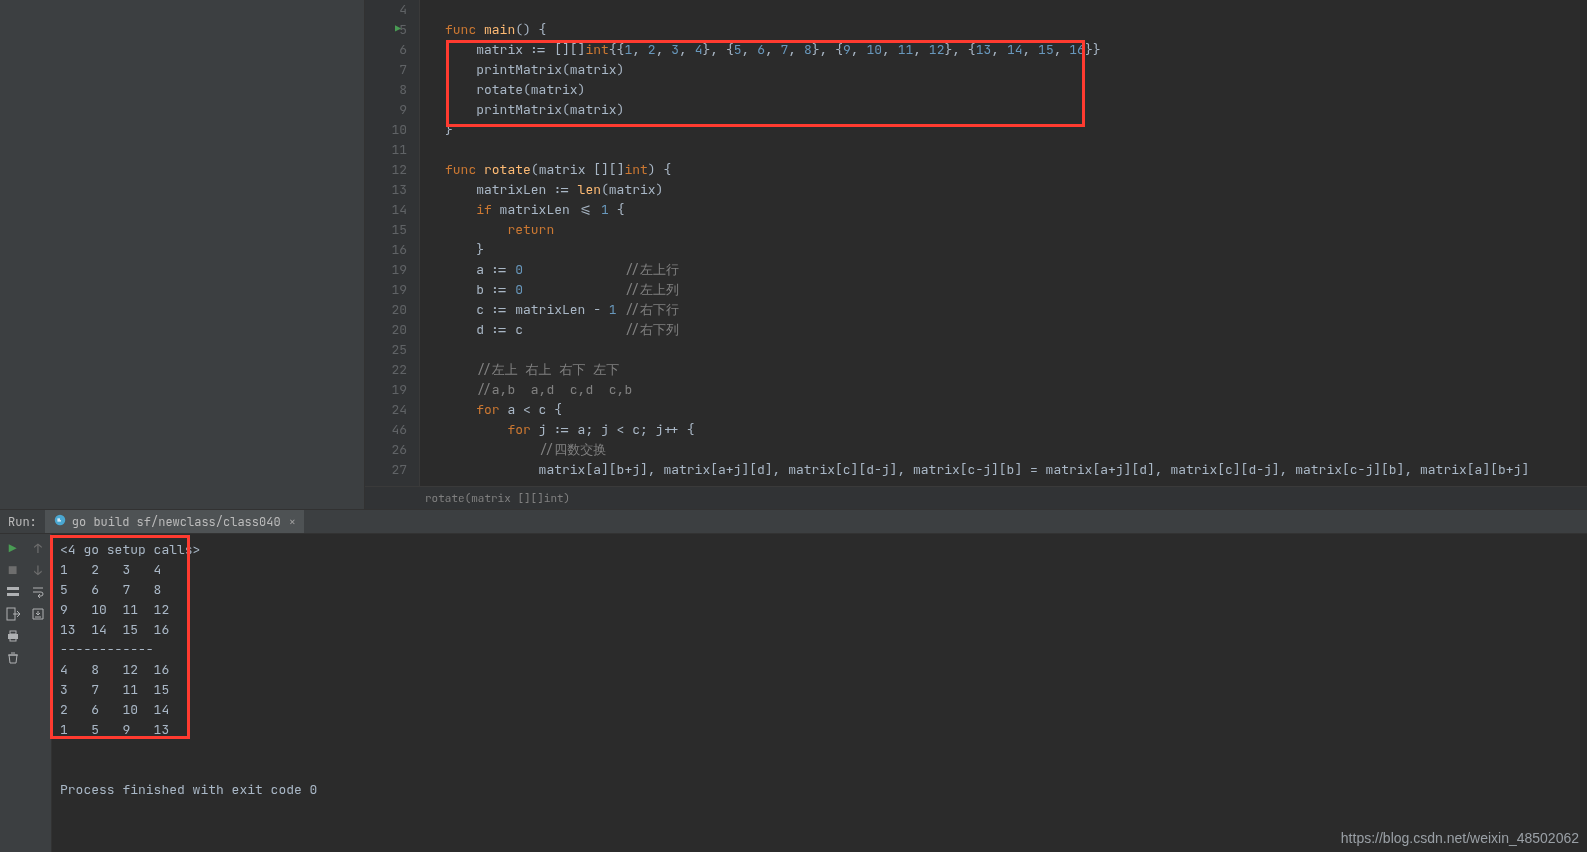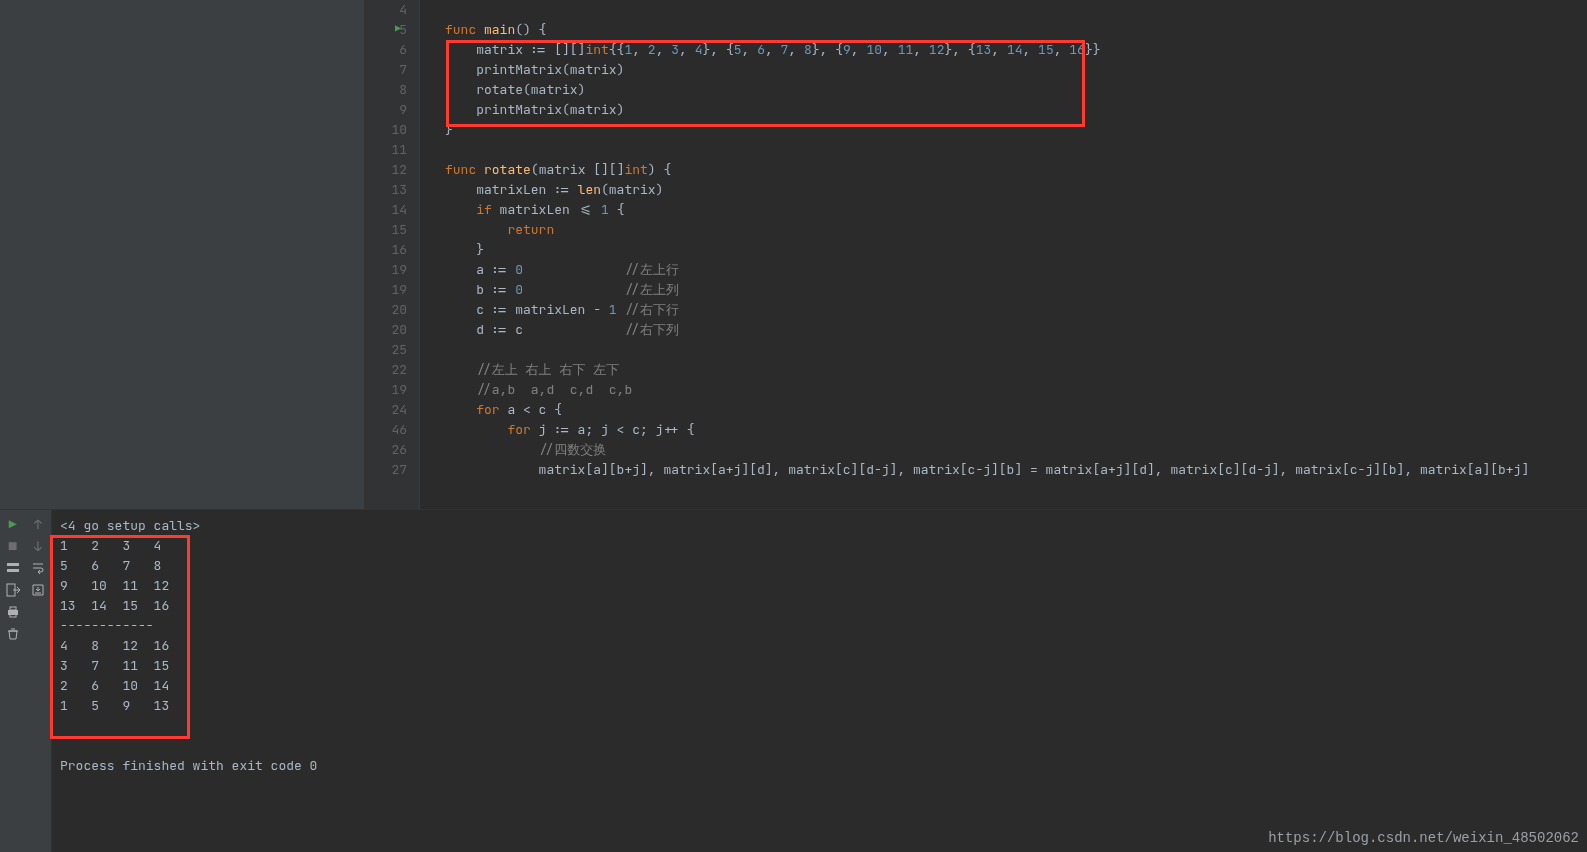--- a/index.html
+++ b/index.html
@@ -118,21 +118,21 @@
 }
 .red-box-console {
   position:absolute;
   border: 3px solid #ff3b30;
   left: 50px; top: 535px; width: 140px; height: 204px;
 }
 .watermark {
   position:absolute;
   right: 8px; bottom: 6px;
   color: #9aa0a6;
-  font-family: Liberation Mono, monospace;
+  font-family: Liberation Sans, sans-serif;
   font-size: 14px;
 }
 .go-ico svg { width:14px; height:14px; }
 </style>
 </head>
 <body>
 
 <div class="workspace">
   <div class="editor-row">
     <div class="left-strip"></div>
@@ -159,24 +159,38 @@
             <div>25</div>
             <div>22</div>
             <div>19</div>
             <div>24</div>
             <div>46</div>
             <div>26</div>
             <div>27</div>
           </div>
         <div class="code" id="code"><div style="position:relative">&nbsp;</div><div style="position:relative"><span class="tk-kw">func</span> <span class="tk-fn">main</span>() {</div><div style="position:relative">    matrix := [][]<span class="tk-kw">int</span>{{<span class="tk-num">1</span>, <span class="tk-num">2</span>, <span class="tk-num">3</span>, <span class="tk-num">4</span>}, {<span class="tk-num">5</span>, <span class="tk-num">6</span>, <span class="tk-num">7</span>, <span class="tk-num">8</span>}, {<span class="tk-num">9</span>, <span class="tk-num">10</span>, <span class="tk-num">11</span>, <span class="tk-num">12</span>}, {<span class="tk-num">13</span>, <span class="tk-num">14</span>, <span class="tk-num">15</span>, <span class="tk-num">16</span>}}</div><div style="position:relative">    printMatrix(matrix)</div><div style="position:relative">    rotate(matrix)</div><div style="position:relative">    printMatrix(matrix)</div><div style="position:relative">}</div><div style="position:relative">&nbsp;</div><div style="position:relative"><span class="tk-kw">func</span> <span class="tk-fn">rotate</span>(matrix [][]<span class="tk-kw">int</span>) {</div><div style="position:relative">    matrixLen := <span class="tk-fn">len</span>(matrix)</div><div style="position:relative">    <span class="tk-kw">if</span> matrixLen &lt;= <span class="tk-num">1</span> {</div><div style="position:relative">        <span class="tk-kw">return</span></div><div style="position:relative">    }</div><div style="position:relative">    a := <span class="tk-num">0</span>             <span class="tk-cm">//左上行</span></div><div style="position:relative">    b := <span class="tk-num">0</span>             <span class="tk-cm">//左上列</span></div><div style="position:relative">    c := matrixLen - <span class="tk-num">1</span> <span class="tk-cm">//右下行</span></div><div style="position:relative">    d := c             <span class="tk-cm">//右下列</span></div><div style="position:relative">&nbsp;</div><div style="position:relative"><span class="hl-line"></span>    <span class="tk-cm">//左上 右上 右下 左下</span></div><div style="position:relative">    <span class="tk-cm">//a,b  a,d  c,d  c,b</span></div><div style="position:relative">    <span class="tk-kw">for</span> a &lt; c {</div><div style="position:relative">        <span class="tk-kw">for</span> j := a; j &lt; c; j++ {</div><div style="position:relative">            <span class="tk-cm">//四数交换</span></div><div style="position:relative">            matrix[a][b+j], matrix[a+j][d], matrix[c][d-j], matrix[c-j][b] = matrix[a+j][d], matrix[c][d-j], matrix[c-j][b], matrix[a][b+j]</div></div>
       </div>
+      <div class="breadcrumb">rotate(matrix [][]int)</div>
     </div>
   </div>
 
   <div class="tool-window">
+    <div class="tool-header">
+      <span class="lbl">Run:</span>
+      <div class="tab">
+        <span class="go-ico">
+          <svg viewBox="0 0 16 16">
+              <circle cx="8" cy="8" r="6" fill="#4aa7d1"></circle>
+              <path d="M5 7h3M5 9h4" stroke="#fff" stroke-width="1.2"></path>
+            </svg>
+        </span>
+        <span>go build sf/newclass/class040</span>
+        <span class="close-x">×</span>
+      </div>
+    </div>
     <div class="tool-body">
       <div class="tool-gutter">
         <div class="tg-col">
           <span class="tg-ico" style="color:#499c54">▶</span>
           <span class="tg-ico" style="color:#6e6e6e">■</span>
           <span class="tg-ico">
             <svg viewBox="0 0 16 16">
                 <rect x="2" y="3" width="12" height="3" fill="#afb1b3"></rect>
                 <rect x="2" y="9" width="12" height="3" fill="#afb1b3"></rect>
               </svg>

